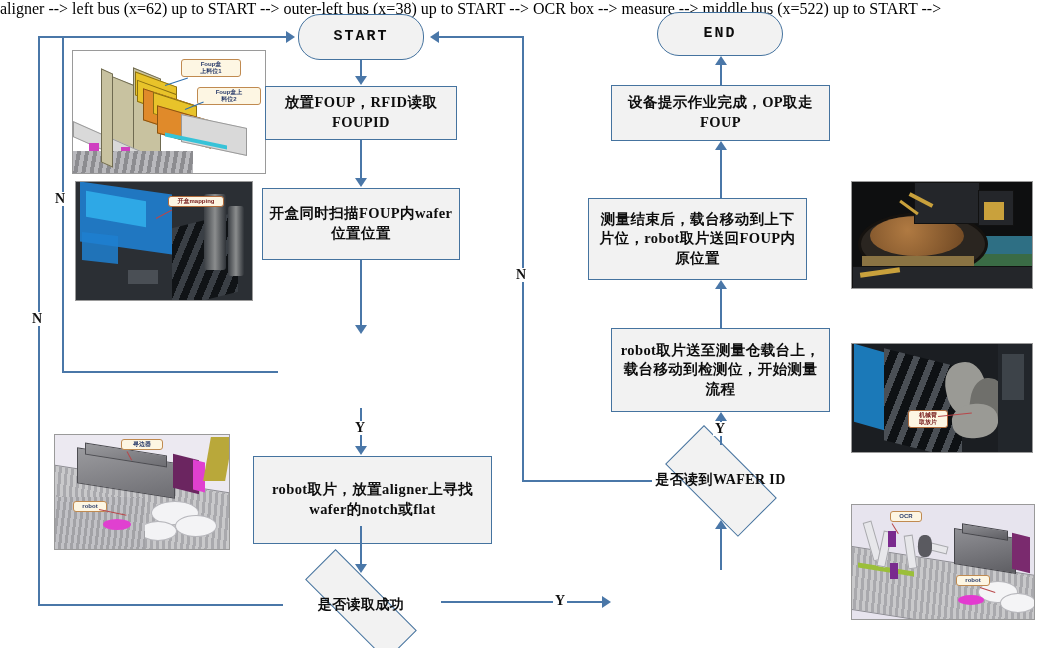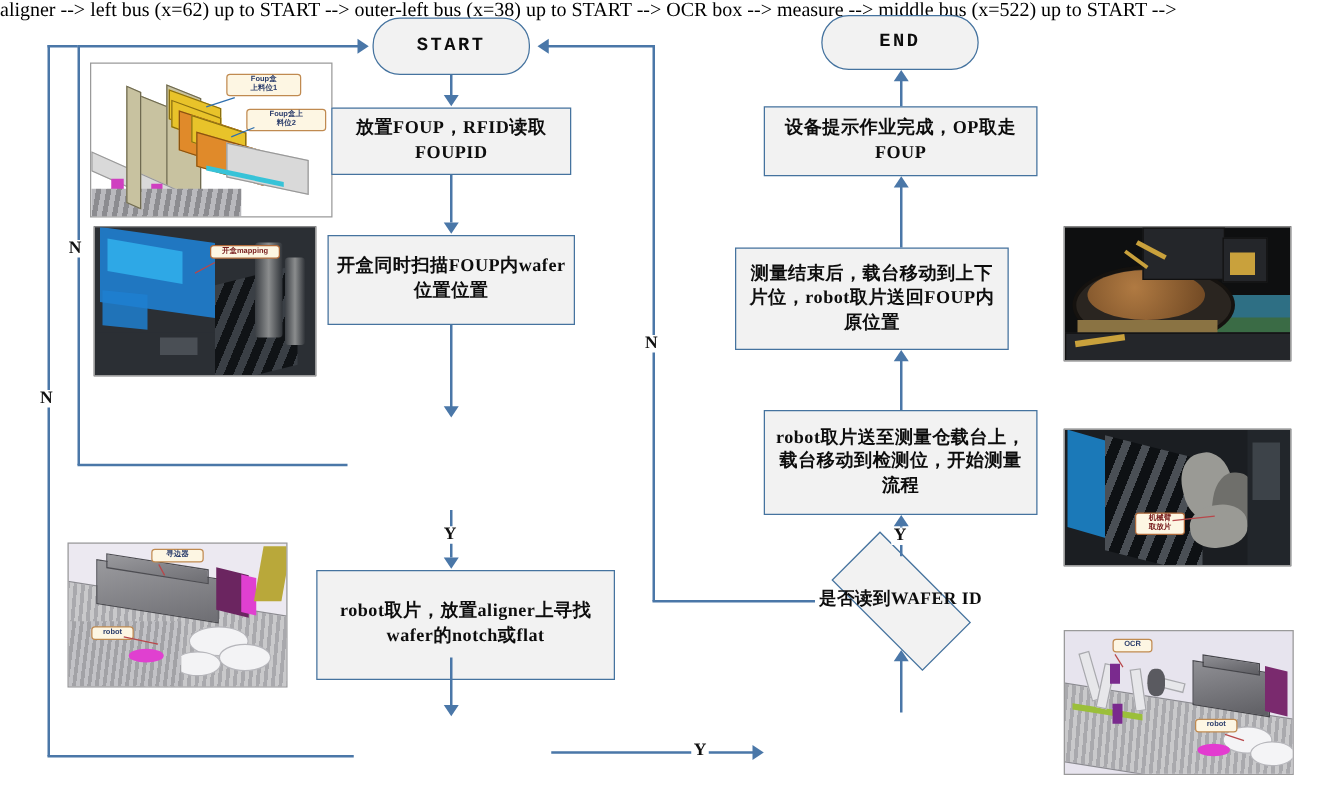--- a/index.html
+++ b/index.html
@@ -274,20 +274,24 @@
 
   <div class="node terminator" style="left:298px;top:14px;width:126px;height:46px;">START</div>
 
   <div class="node process" style="left:265px;top:86px;width:192px;height:54px;">放置FOUP，RFID读取FOUPID</div>
 
   <div class="node process" style="left:262px;top:188px;width:198px;height:72px;">开盒同时扫描FOUP内wafer位置位置</div>
 
 
   <div class="node process" style="left:241px;top:456px;width:239px;height:88px;margin-left:12px;">robot取片，放置aligner上寻找wafer的notch或flat</div>
 
+  <div class="decision" style="left:281px;top:576px;width:160px;height:58px;">
+    <div class="dia"></div>
+    <div class="dlabel">是否读取成功</div>
+  </div>
 
   
 
   <div class="node terminator" style="left:657px;top:12px;width:126px;height:44px;">END</div>
 
   <div class="node process" style="left:611px;top:85px;width:219px;height:56px;">设备提示作业完成，OP取走FOUP</div>
 
   <div class="node process" style="left:588px;top:198px;width:219px;height:82px;">测量结束后，载台移动到上下片位，robot取片送回FOUP内原位置</div>
 
   <div class="node process" style="left:611px;top:328px;width:219px;height:84px;">robot取片送至测量仓载台上，载台移动到检测位，开始测量流程</div>

